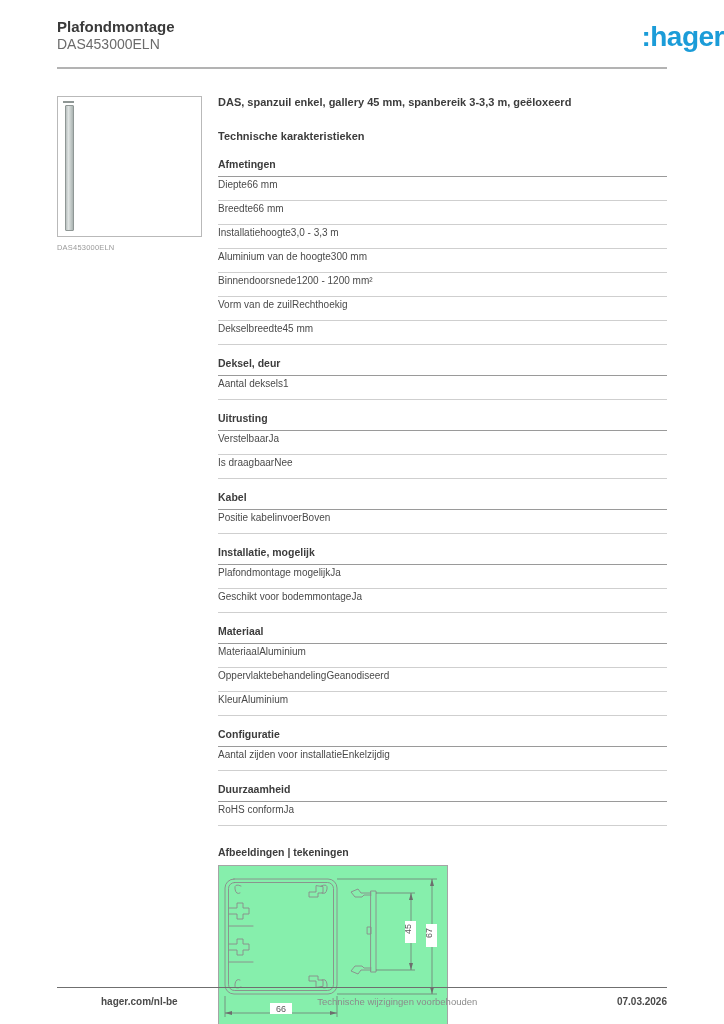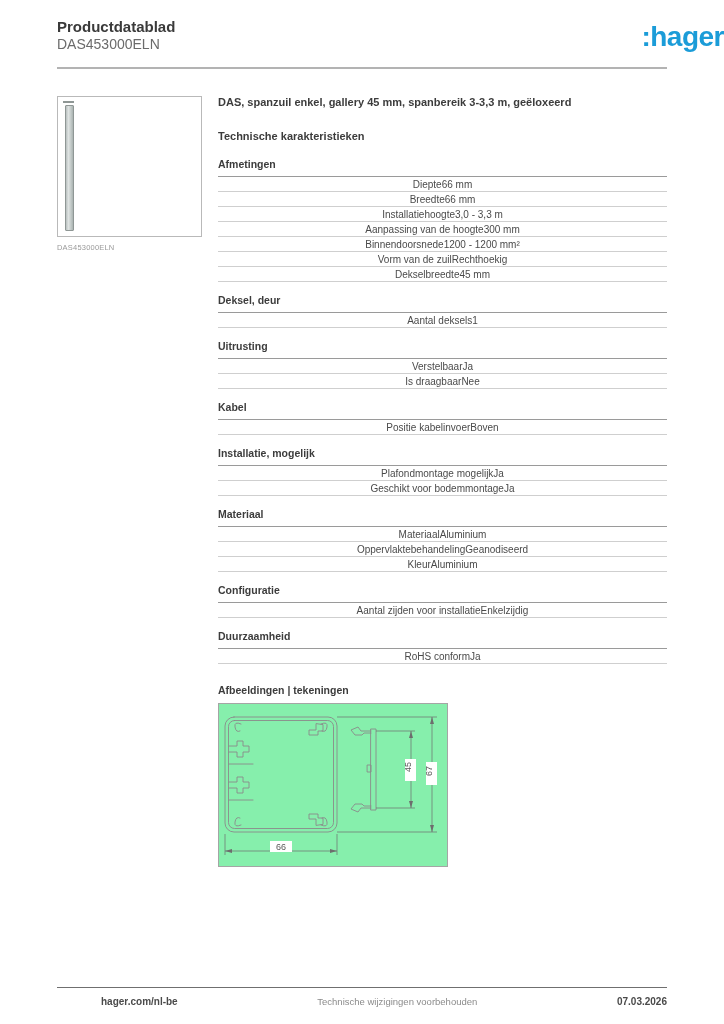--- a/index.html
+++ b/index.html
@@ -22,41 +22,41 @@
   .product-cap{position:absolute;left:5px;top:4px;width:11px;height:2px;background:#8f9795;}
   .img-caption{margin-top:6px;font-size:7.5px;color:#9a9a9a;letter-spacing:0.2px;}
   
   .main{position:absolute;top:96px;left:218px;width:449px;}
   .product-title{font-size:11px;font-weight:bold;line-height:13px;color:#3c3c3c;}
   .tech-title{margin-top:21px;font-size:11px;font-weight:bold;color:#3c3c3c;}
   .group{margin-top:12px;}
   .group:first-of-type{margin-top:16px;}
   .group-title{margin:0;font-size:10.5px;font-weight:bold;color:#3c3c3c;
     padding-bottom:6px;border-bottom:1px solid #9a9a9a;}
-  .row{display:flex;justify-content:center;align-items:baseline;
-    font-size:10px;line-height:11px;padding:2px 0 1px 0;border-bottom:1px solid #cfcfcf;color:#4a4a4a;}
+  .row{display:flex;justify-content:flex-start;align-items:baseline;
+    font-size:10px;line-height:11px;padding:2px 0 10px 0;border-bottom:1px solid #cfcfcf;color:#4a4a4a;}
   .row-label{color:#4a4a4a;}
   .row-value{color:#4a4a4a;text-align:right;}
   .drawings-title{margin-top:20px;font-size:10.5px;font-weight:bold;color:#3c3c3c;}
   .drawing-box{margin-top:7px;width:228px;height:162px;border:1px solid #a5a5a5;background:#86efac;}
   .drawing-box svg{display:block;}
   
   .ftr-rule{position:absolute;left:57px;right:57px;top:987px;height:1px;background:#6f6f6f;}
   .ftr{position:absolute;left:57px;right:57px;top:996px;display:flex;justify-content:space-between;align-items:baseline;margin-left:44px;}
   .ftr-left{font-size:10px;font-weight:bold;color:#4a4a4a;}
   .ftr-center{font-size:9.5px;color:#8b8b8b;}
   .ftr-right{font-size:10px;font-weight:bold;color:#4a4a4a;}
 </style>
 </head>
 <body>
 
 <div class="page">
 
   <div class="hdr">
-    <div class="hdr-title">Productdatablad</div>
+    <div class="hdr-title">Plafondmontage</div>
     <div class="hdr-sub">DAS453000ELN</div>
   </div>
   <div class="logo"><span>:</span><span>hager</span></div>
   <div class="hdr-rule"></div>
 
   <aside class="aside">
     <div class="img-box">
       <div class="product-cap"></div>
       <div class="product-bar"></div>
     </div>
@@ -80,21 +80,21 @@
     <span class="row-label">Breedte</span>
     <span class="row-value">66 mm</span>
   </div>
 
   <div class="row">
     <span class="row-label">Installatiehoogte</span>
     <span class="row-value">3,0 - 3,3 m</span>
   </div>
 
   <div class="row">
-    <span class="row-label">Aanpassing van de hoogte</span>
+    <span class="row-label">Aluminium van de hoogte</span>
     <span class="row-value">300 mm</span>
   </div>
 
   <div class="row">
     <span class="row-label">Binnendoorsnede</span>
     <span class="row-value">1200 - 1200 mm²</span>
   </div>
 
   <div class="row">
     <span class="row-label">Vorm van de zuil</span>

